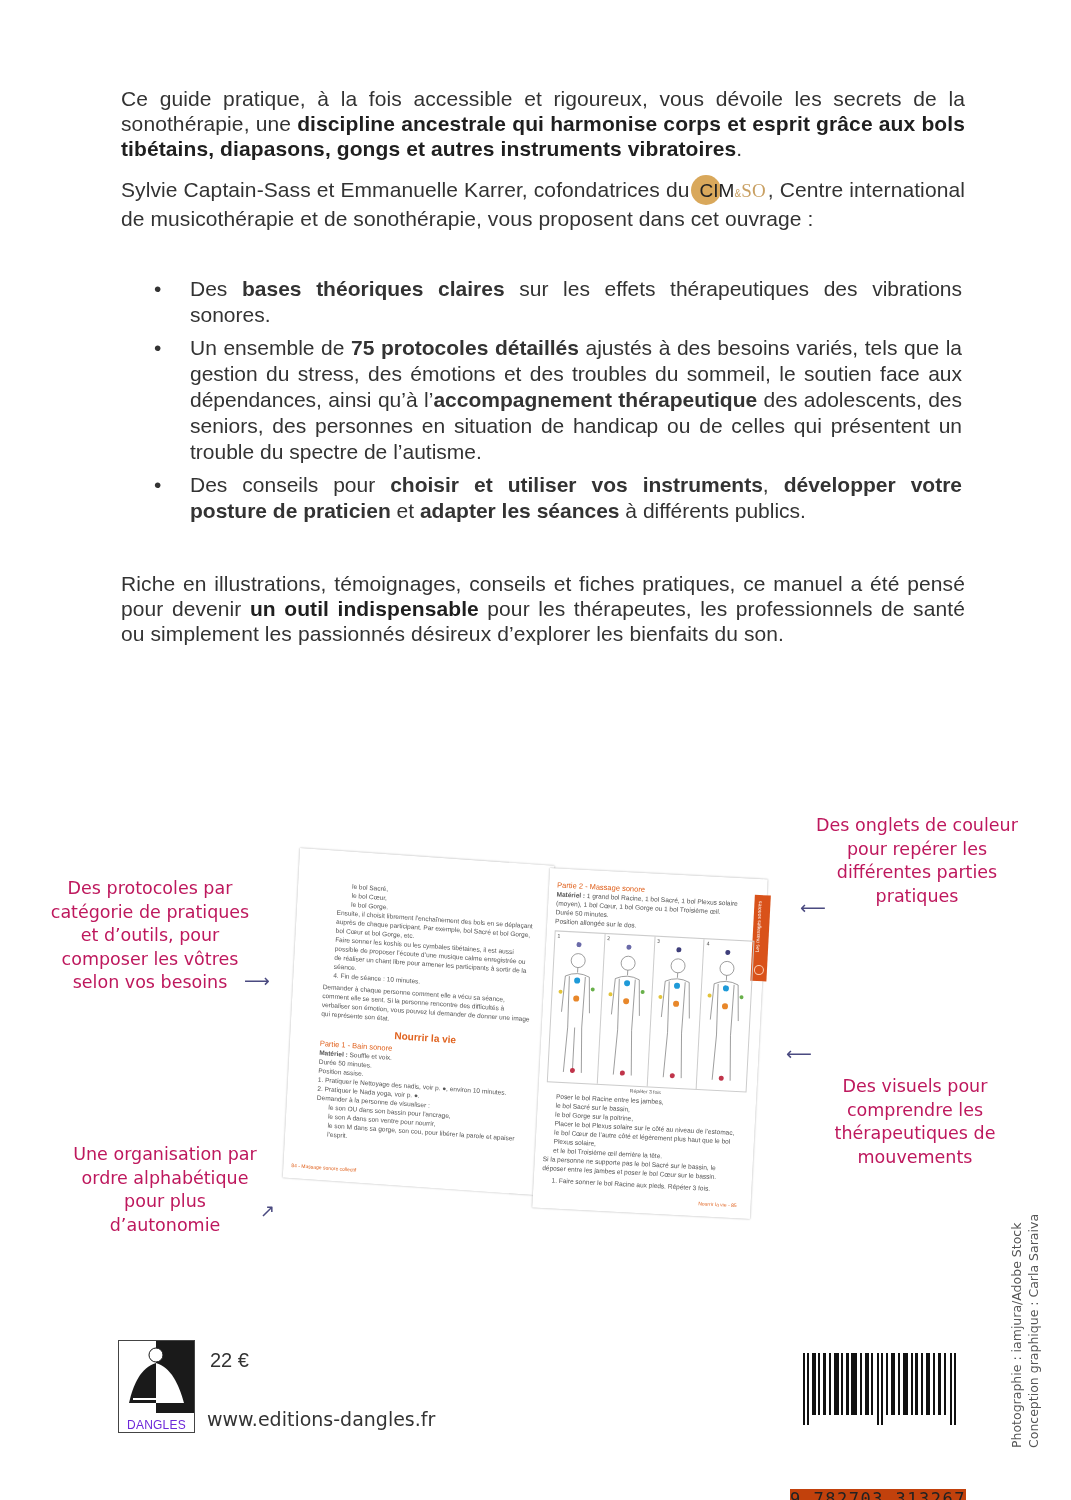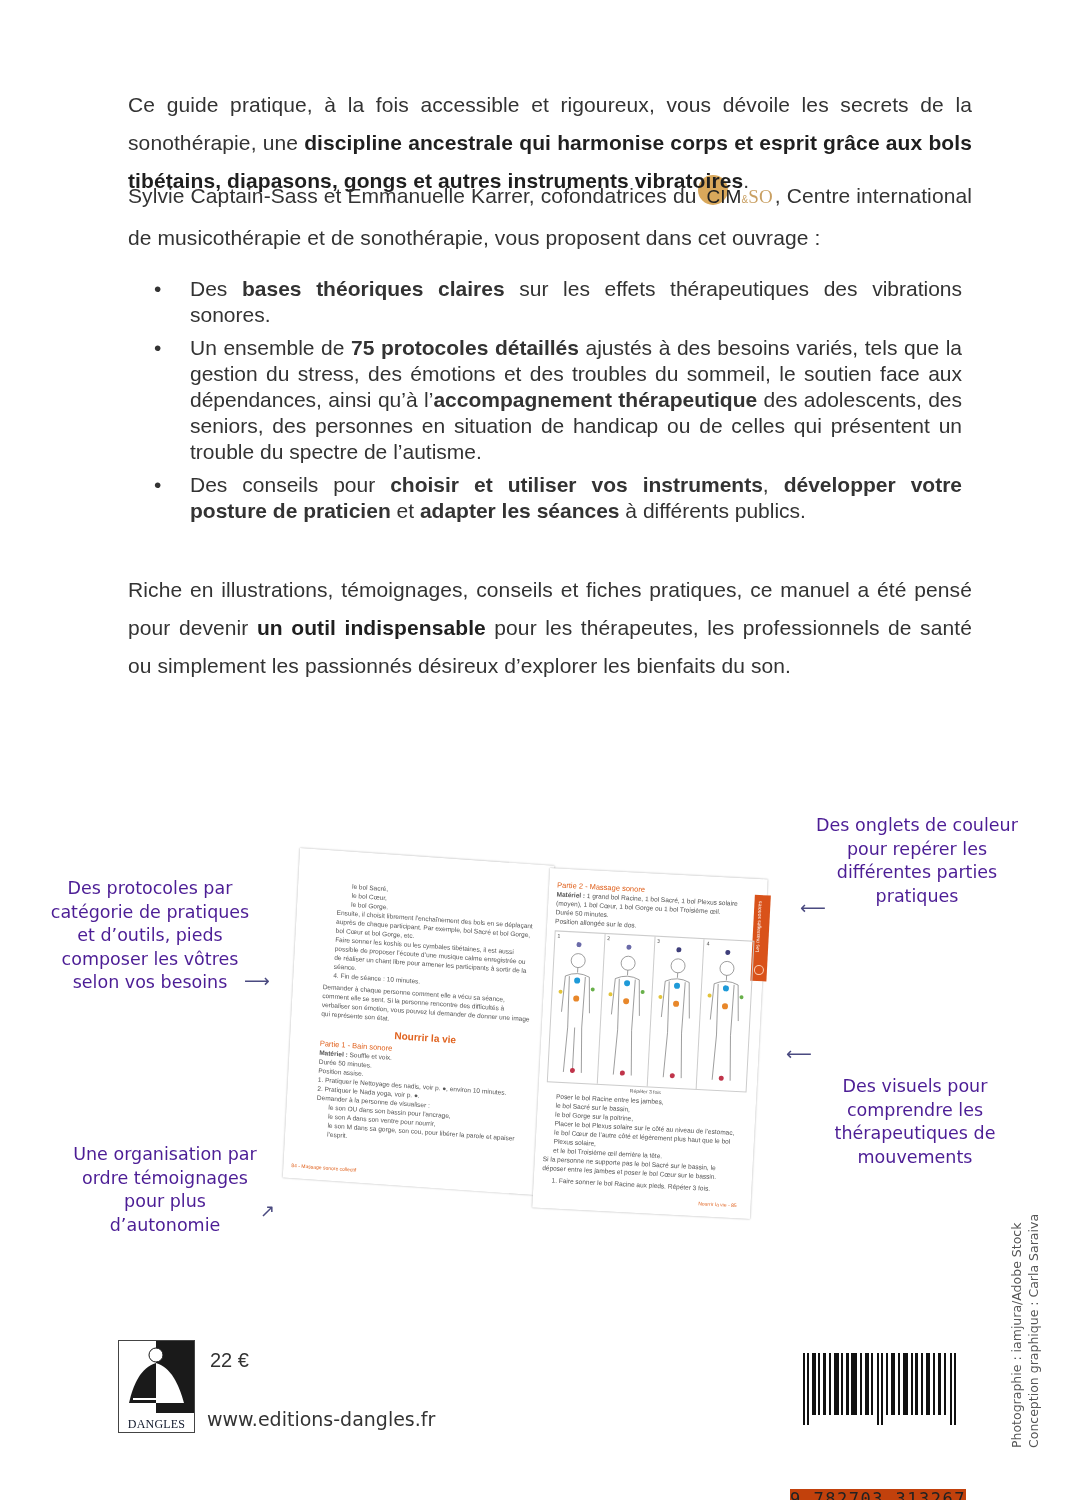--- a/index.html
+++ b/index.html
@@ -1,57 +1,57 @@
 <!DOCTYPE html>
 <html><head>
 <meta charset="utf-8">
 <style>
   html, body { margin:0; padding:0; }
   body { width:1071px; height:1500px; background:#ffffff; position:relative; overflow:hidden;
          font-family:"DejaVu Sans", sans-serif; color:#2a2a2a; }
   .abs { position:absolute; }
-  .body-text { left:128px; width:844px; font-family:"Liberation Sans", sans-serif; font-size:21px;
-               line-height:38px; color:#333; text-align:justify; letter-spacing:0.1px; }
+  .body-text { left:121px; width:844px; font-family:"Liberation Sans", sans-serif; font-size:21px;
+               line-height:25px; color:#333; text-align:justify; letter-spacing:0.1px; }
   .body-text b { color:#1f1f1f; font-weight:bold; }
   p { margin:0; }
   #intro { top:86px; }
   #authors { top:177px; }
   .cim { display:inline-block; position:relative; padding:0 2px 0 4px; font-family:"Liberation Sans",sans-serif; font-size:19px; color:#222; }
   .cim .disc { position:absolute; left:-4px; top:-3px; width:30px; height:30px; border-radius:50%; background:#d9a85b; z-index:-1; }
   .cim .so { font-family:"Liberation Serif", serif; color:#c9a063; font-size:19px; }
   .cim .amp { font-size:10px; color:#c9a063; }
   ul.bullets { position:absolute; top:276px; left:150px; width:812px; margin:0; padding:0; list-style:none; }
   ul.bullets li { position:relative; padding-left:40px; margin-bottom:7px; font-family:"Liberation Sans",sans-serif;
                   font-size:21px; line-height:26px; color:#333; text-align:justify; }
   ul.bullets li .dot { position:absolute; left:4px; top:0; }
   #riche { top:571px; }
   .tagline { left:118px; width:844px; top:704px; text-align:center; font-family:"Liberation Sans",sans-serif;
              font-weight:bold; font-size:21px; line-height:26px; color:#3d3b7a; }
   .tagline span { display:block; }
-  .callout { font-family:"DejaVu Sans", sans-serif; font-size:17.5px; line-height:23.5px; color:#4c1d95; text-align:center; }
+  .callout { font-family:"DejaVu Sans", sans-serif; font-size:17.5px; line-height:23.5px; color:#be185d; text-align:center; }
   .arrow { color:#4a4a80; font-size:18px; }
   
   .spread { left:300px; top:848px; width:468px; height:372px; }
   .page { position:absolute; background:#fff; box-shadow:0 0 2px rgba(0,0,0,0.35); }
   .page-left { left:0; top:0; width:255px; height:330px; transform:rotate(3deg) skewY(1deg); transform-origin:left top; }
   .page-right { left:250px; top:20px; width:218px; height:340px; transform:rotate(3deg); transform-origin:left top; }
   .mini { font-family:"Liberation Sans",sans-serif; font-size:6.5px; line-height:9px; color:#555; }
   .mini-h { font-family:"Liberation Sans",sans-serif; color:#e0621e; font-weight:bold; }
   .orange-tab { position:absolute; right:-4px; top:16px; width:16px; height:86px; background:#d9521a; }
   .orange-tab .tab-label { position:absolute; left:2px; top:6px; writing-mode:vertical-rl; transform:rotate(180deg); font-size:5px; color:#fff; font-family:"Liberation Sans",sans-serif; }
   .orange-tab .ring { position:absolute; left:3px; bottom:6px; width:8px; height:8px; border:1px solid #fbd0b5; border-radius:50%; }
   .figs { position:absolute; left:8px; top:62px; width:198px; height:150px; display:flex; border:1px solid #ccc; }
   .fig { flex:1; border-right:1px solid #ccc; position:relative; }
   .fig:last-child { border-right:none; }
   .fig .num { position:absolute; left:2px; top:1px; font-size:5px; color:#555; }
   .fig svg { position:absolute; left:0; top:0; }
   
   .logo-box { left:118px; top:1340px; width:75px; height:91px; border:1px solid #444; background:#fff; overflow:hidden; }
   .logo-box .half { position:absolute; right:0; top:0; width:38px; height:72px; background:#1a1a1a; }
-  .logo-box .name { position:absolute; left:0; bottom:0; width:100%; text-align:center; font-family:Liberation Serif, serif; font-size:12px; color:#0f172a; letter-spacing:0.2px; }
+  .logo-box .name { position:absolute; left:0; bottom:0; width:100%; text-align:center; font-family:Liberation Sans, sans-serif; font-size:12px; color:#6d28d9; letter-spacing:0.2px; }
   .price { left:210px; top:1349px; font-family:"Liberation Sans",sans-serif; font-size:20px; color:#333; }
   .website { left:207px; top:1408px; font-family:"DejaVu Sans",sans-serif; font-size:19px; color:#333; }
   .barcode { left:803px; top:1353px; width:155px; height:72px; }
   .isbn { left:790px; top:1489px; font-family:"DejaVu Sans Mono",monospace; font-size:17px; letter-spacing:1.5px; color:#222; background:#c2410c; }
   .credits { left:1008px; top:1448px; transform:rotate(-90deg); transform-origin:left top; font-family:"DejaVu Sans",sans-serif;
              font-size:12.5px; line-height:17px; color:#555; white-space:nowrap; }
 </style>
 </head>
 <body>
 
@@ -72,29 +72,29 @@
 <p class="abs body-text" id="riche">
   <span>Riche en illustrations, témoignages, conseils et fiches pratiques, ce manuel a été pensé pour devenir </span><b>un outil indispensable</b><span> pour les thérapeutes, les professionnels de santé ou simplement les passionnés désireux d’explorer les bienfaits du son.</span>
 </p>
 
 <div class="abs tagline">
 </div>
 
 <div class="abs callout" style="left:30px; top:877px; width:240px;">
   <div>Des protocoles par</div>
   <div>catégorie de pratiques</div>
-  <div>et d’outils, pieds</div>
+  <div>et d’outils, pour</div>
   <div>composer les vôtres</div>
   <div>selon vos besoins</div>
 </div>
 <span class="abs arrow" style="left:244px; top:970px;">⟶</span>
 
 <div class="abs callout" style="left:45px; top:1143px; width:240px;">
   <div>Une organisation par</div>
-  <div>ordre témoignages</div>
+  <div>ordre alphabétique</div>
   <div>pour plus</div>
   <div>d’autonomie</div>
 </div>
 <span class="abs arrow" style="left:260px; top:1200px;">↗</span>
 
 <div class="abs callout" style="left:798px; top:814px; width:238px;">
   <div>Des onglets de couleur</div>
   <div>pour repérer les</div>
   <div>différentes parties</div>
   <div>pratiques</div>

